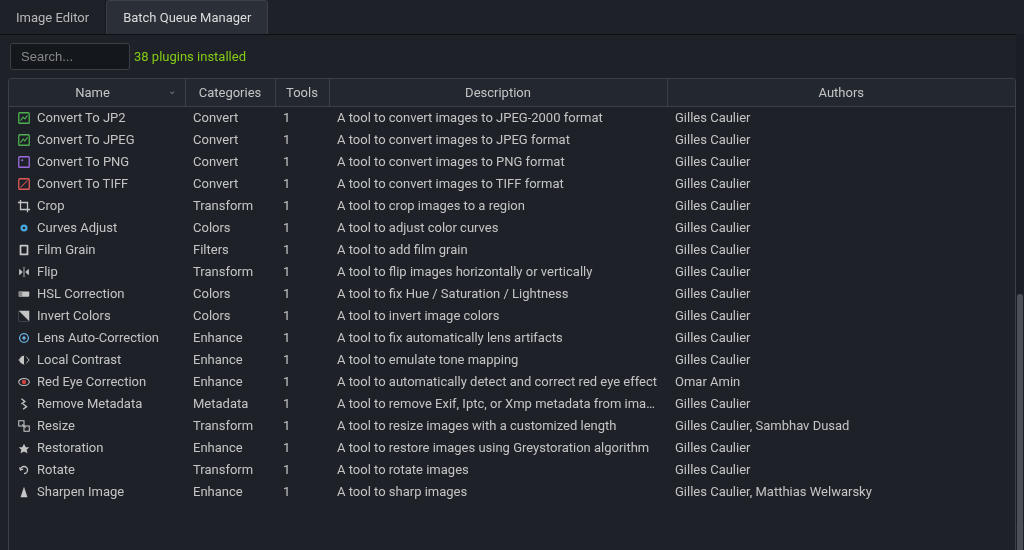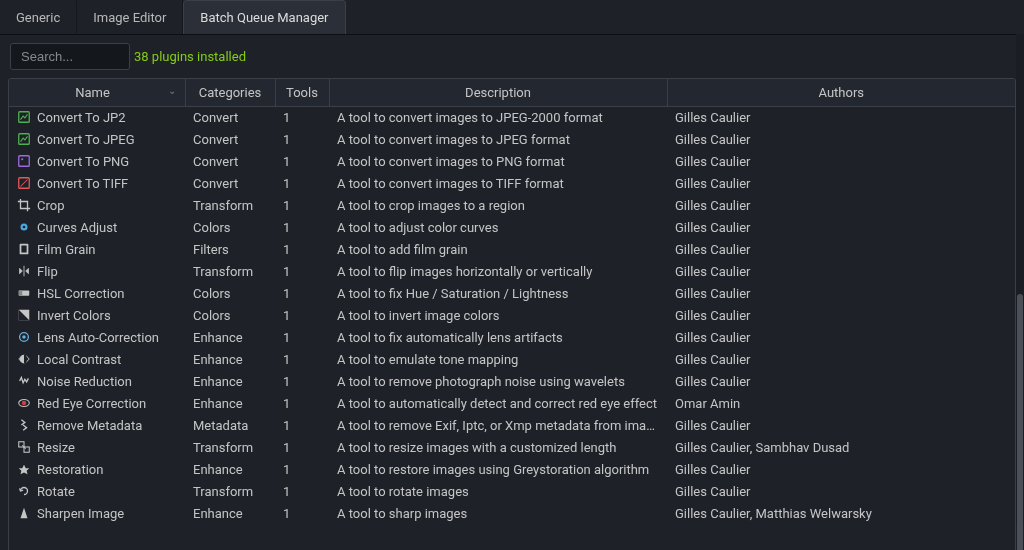--- a/index.html
+++ b/index.html
@@ -90,21 +90,21 @@
     }
     tbody td {
       padding: 3px 8px;
       color: #c5c5c5;
       white-space: nowrap;
       overflow: hidden;
       text-overflow: ellipsis;
     }
     .name-cell {
       display: flex;
-      align-items: flex-start;
+      align-items: flex-end;
       gap: 6px;
     }
     .icon {
       width: 14px;
       height: 14px;
       display: inline-flex;
       align-items: center;
       justify-content: center;
       flex-shrink: 0;
     }
@@ -123,21 +123,20 @@
       width: 6px;
       height: 260px;
       background: #4a4f58;
       border-radius: 3px;
     }
   </style>
 </head>
 <body>
 
 <div class="tabs">
-  <div class="tab">Generic</div>
   <div class="tab">Image Editor</div>
   <div class="tab active">Batch Queue Manager</div>
 </div>
 
 <div class="toolbar">
   <input class="search" placeholder="Search..." style="">
   <span class="plugins-count">38 plugins installed</span>
 </div>
 
 <div class="table-wrap">
@@ -360,36 +359,20 @@
     <td>Enhance</td>
     <td>1</td>
     <td>A tool to emulate tone mapping</td>
     <td>Gilles Caulier</td>
   </tr>
         <tr>
     <td>
             <div class="name-cell">
       <span class="icon">
                 <svg viewBox="0 0 16 16" width="14" height="14">
-                  <path d="M3 8 L5 4 L7 10 L9 6 L11 9 L13 5" stroke="#c5c5c5" fill="none" stroke-width="1.5"></path>
-                </svg>
-              </span>
-      <span>Noise Reduction</span>
-    </div>
-          </td>
-    <td>Enhance</td>
-    <td>1</td>
-    <td>A tool to remove photograph noise using wavelets</td>
-    <td>Gilles Caulier</td>
-  </tr>
-        <tr>
-    <td>
-            <div class="name-cell">
-      <span class="icon">
-                <svg viewBox="0 0 16 16" width="14" height="14">
                   <ellipse cx="8" cy="8" rx="6" ry="4" fill="none" stroke="#c5c5c5" stroke-width="1.2"></ellipse>
                   <circle cx="8" cy="8" r="2.5" fill="#d04040"></circle>
                 </svg>
               </span>
       <span>Red Eye Correction</span>
     </div>
           </td>
     <td>Enhance</td>
     <td>1</td>
     <td>A tool to automatically detect and correct red eye effect</td>

